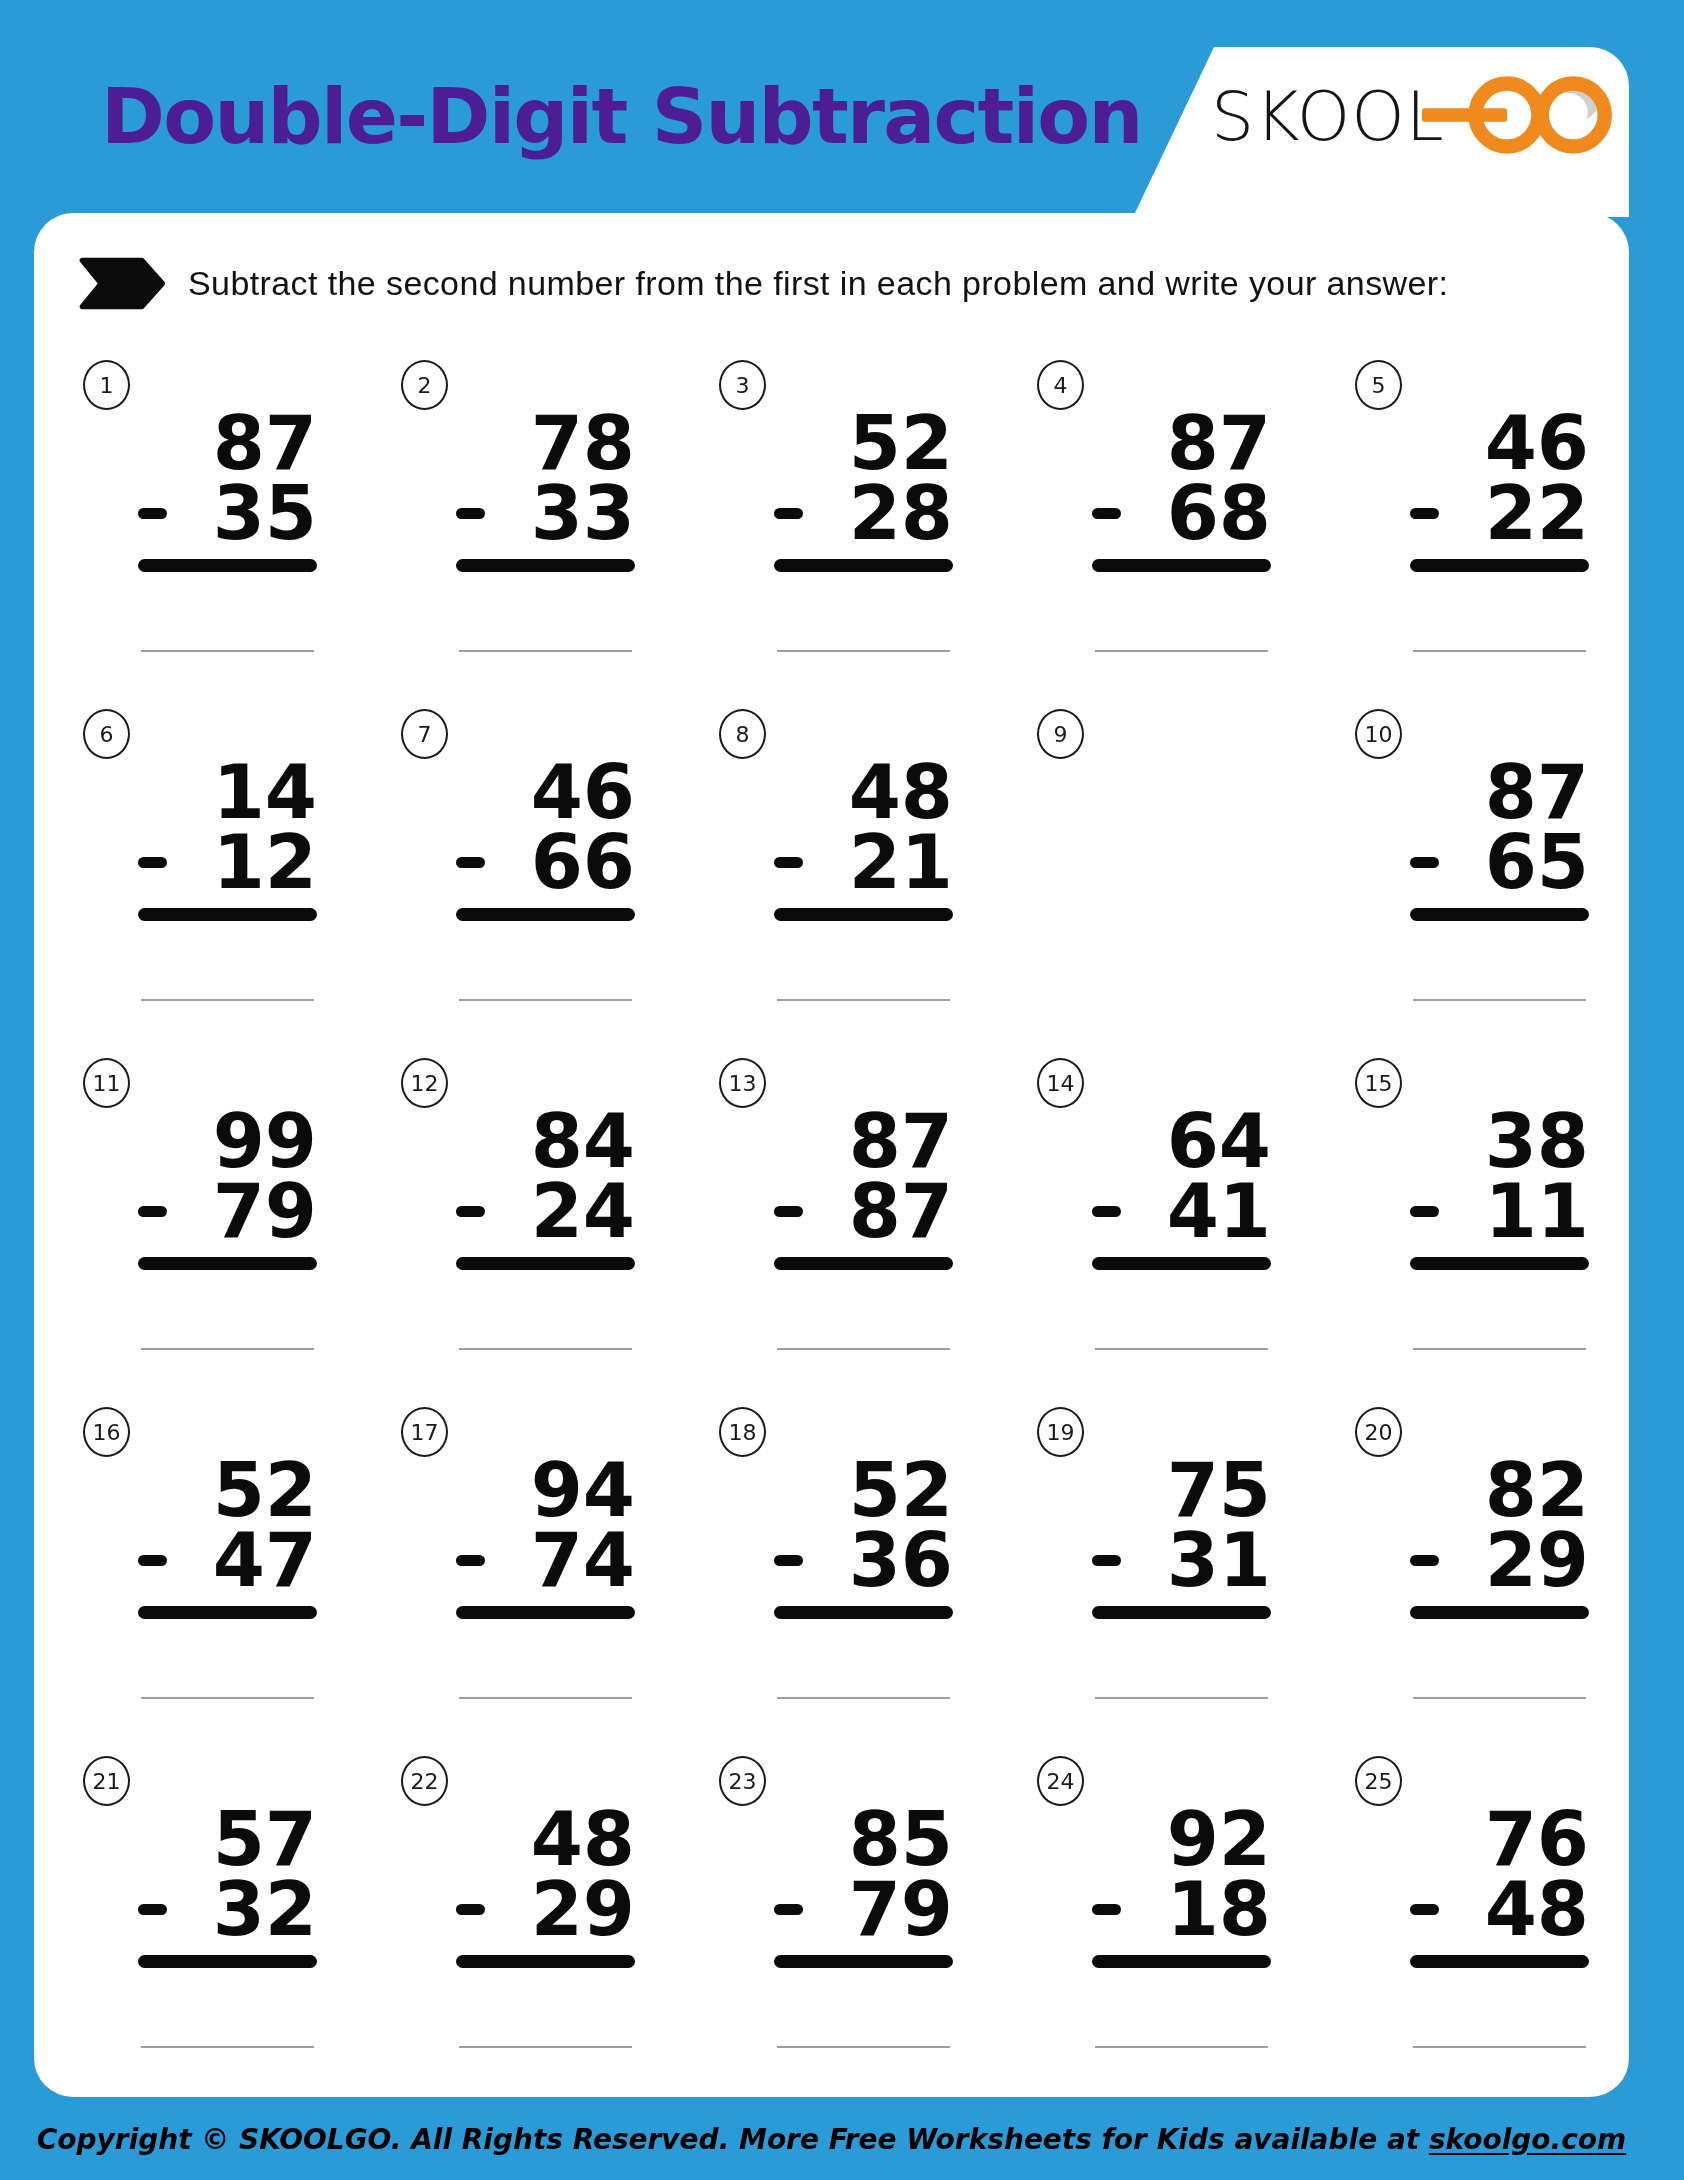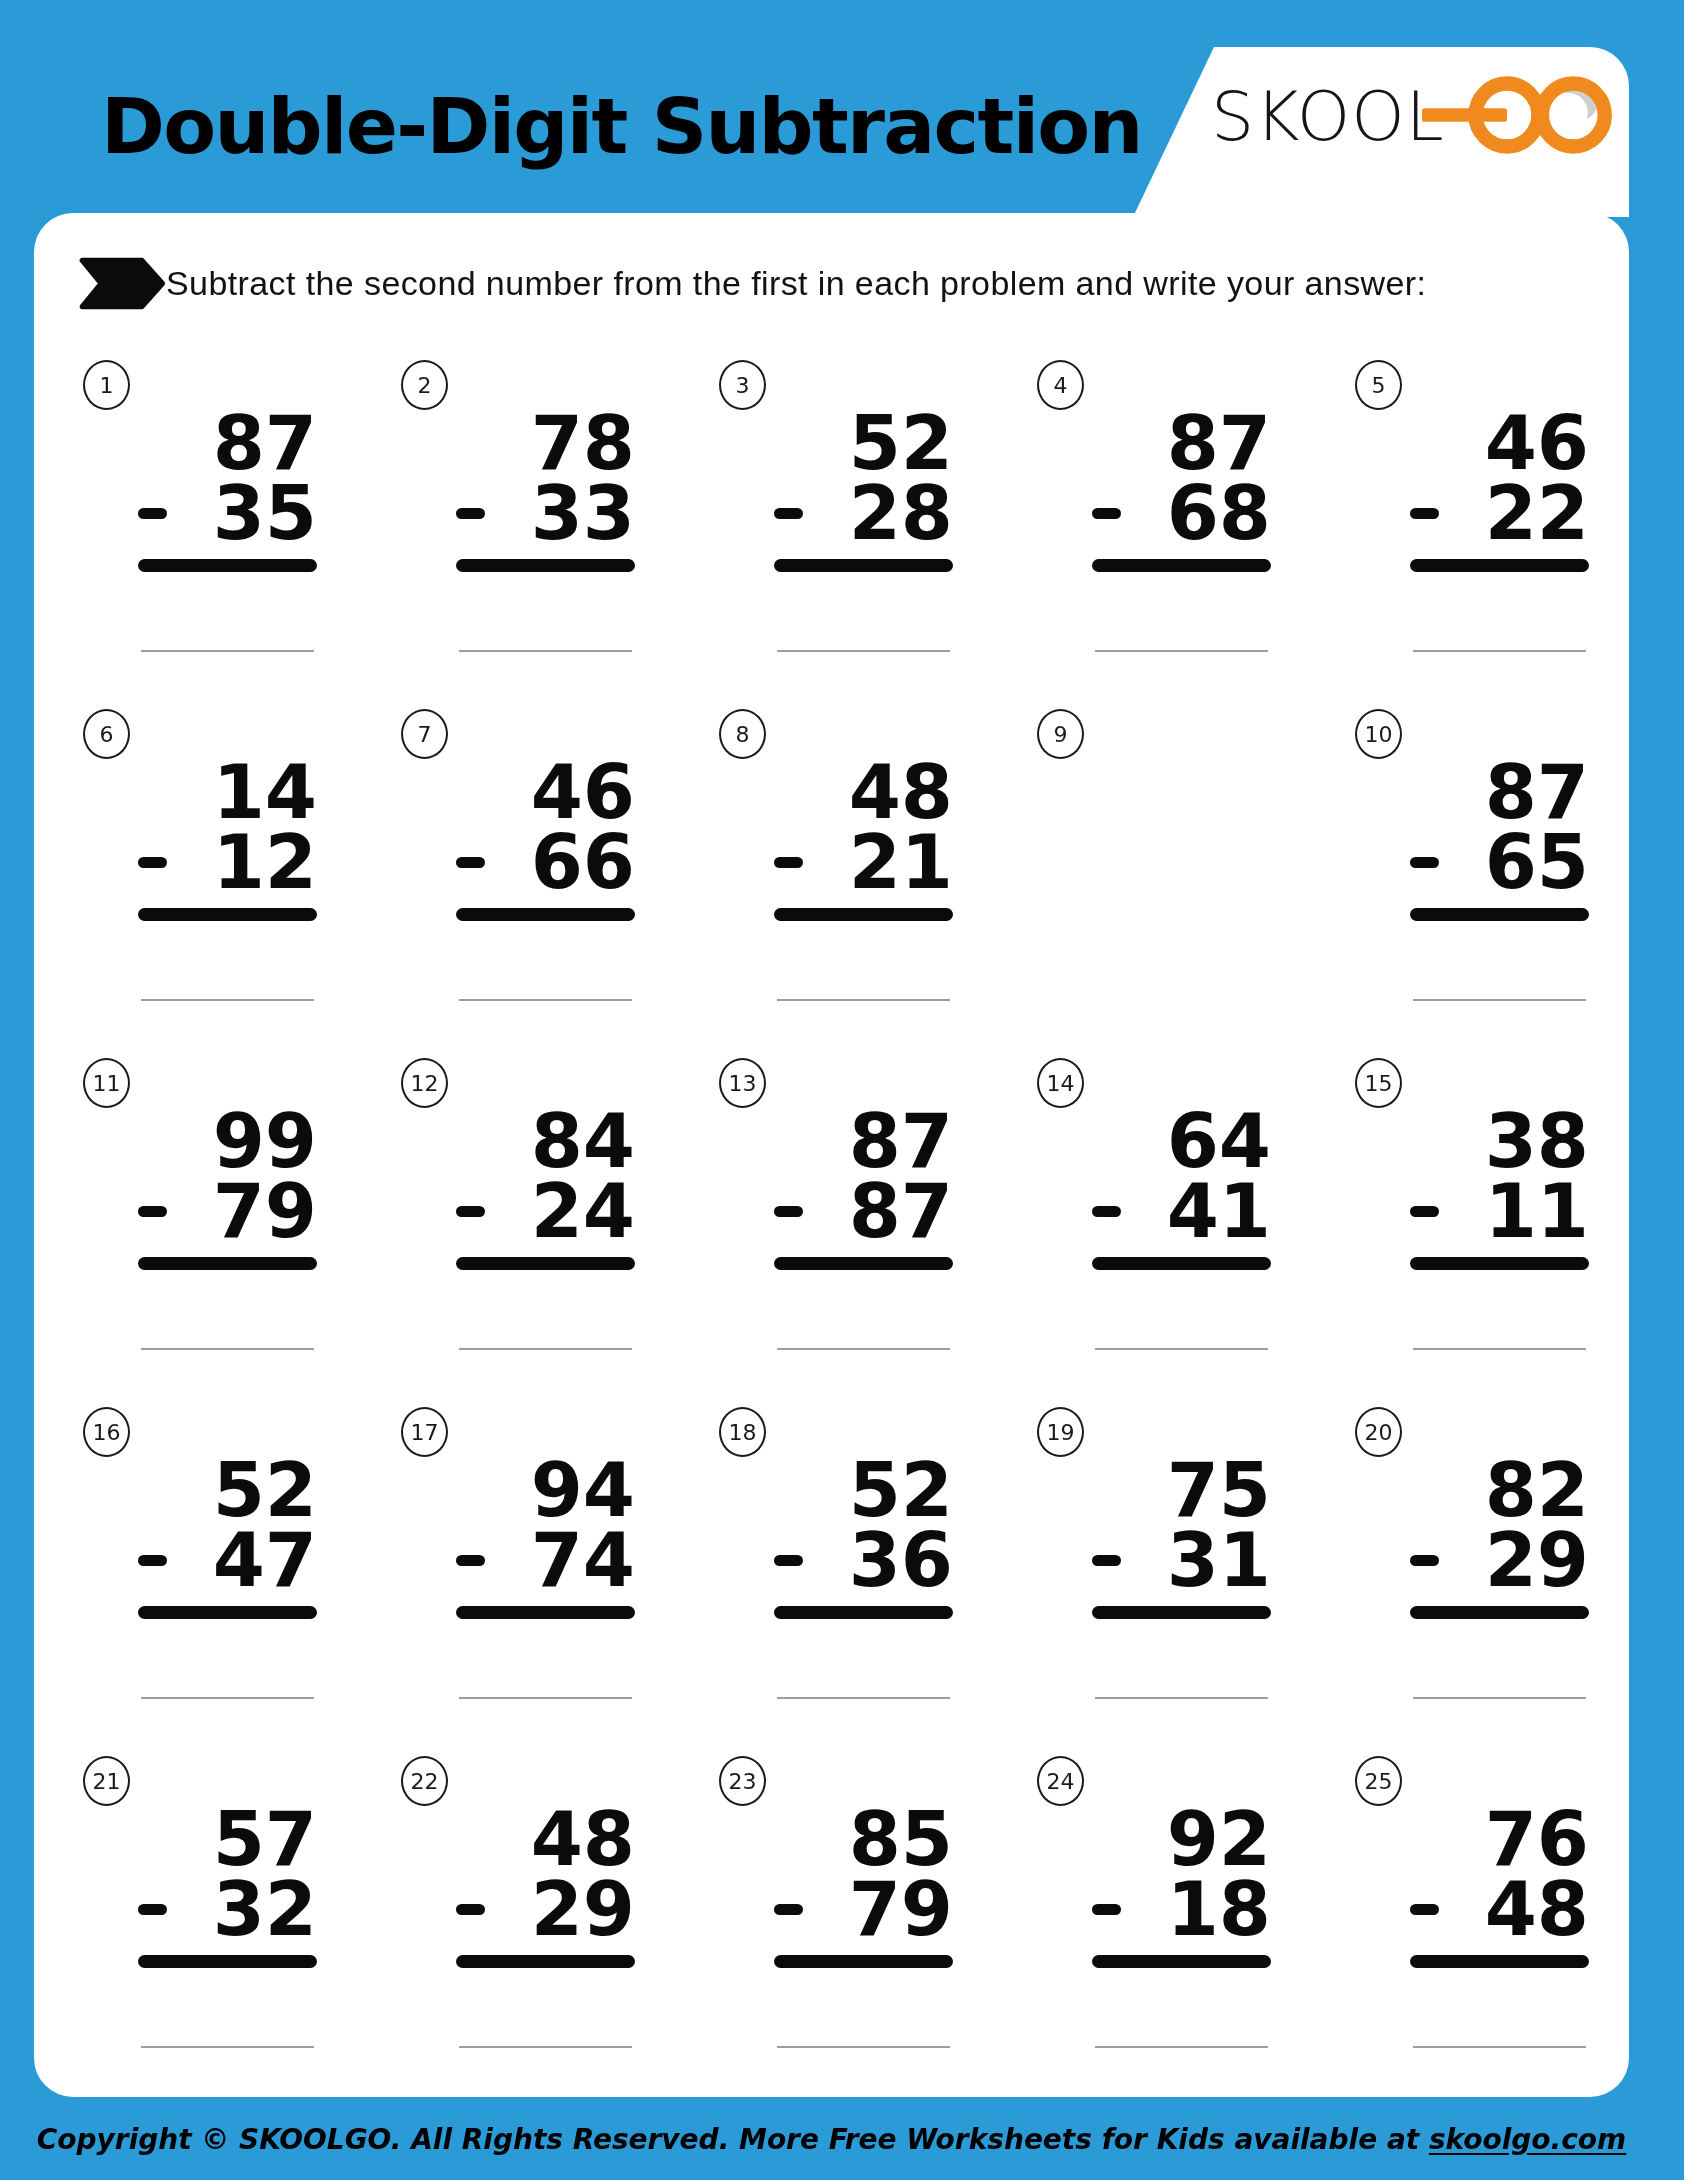--- a/index.html
+++ b/index.html
@@ -12,23 +12,23 @@
   body{
     position:relative;
     width:1685px;height:2181px;
     background:var(--blue);
     font-family:"DejaVu Sans", sans-serif;
     color:var(--ink);
     overflow:hidden;
   }
   
   .page-title{
-    position:absolute;left:101px;top:82px;
+    position:absolute;left:101px;top:72px;
     font-size:77px;font-weight:800;letter-spacing:-1.7px;
-    color:#000000;white-space:nowrap;
+    color:#4c1d95;white-space:nowrap;
   }
   .logo-panel{
     position:absolute;left:1133px;top:47px;width:496px;height:170px;
     background:#fff;
     border-radius:39px 39px 0 0;
     clip-path:polygon(81px 0, 100% 0, 100% 100%, 0 100%);
   }
   .logo-row{
     position:absolute;left:78px;top:22px;height:95px;
     display:flex;align-items:center;
@@ -50,21 +50,21 @@
   .name-label{font-size:31px;font-weight:700;letter-spacing:1.7px;color:#111;}
   .name-line{flex:1;height:34px;border-bottom:2.6px solid #333;margin-bottom:3.4px;}
 
   
   .sheet{
     position:absolute;left:34px;top:213px;width:1595px;height:1884px;
     background:#fff;border-radius:39px;
   }
   .instruction{
     position:absolute;left:43px;top:44px;
-    display:flex;align-items:center;
+    display:flex;align-items:center;gap:22px;
   }
   .arrow-shape{fill:var(--ink);stroke:var(--ink);stroke-width:6;stroke-linejoin:round;}
   .instruction-text{
     font-family:"Liberation Sans", sans-serif;
     font-size:34px;font-weight:400;letter-spacing:0.4px;color:#121212;
     white-space:nowrap;
   }
 
   
   .grid{

